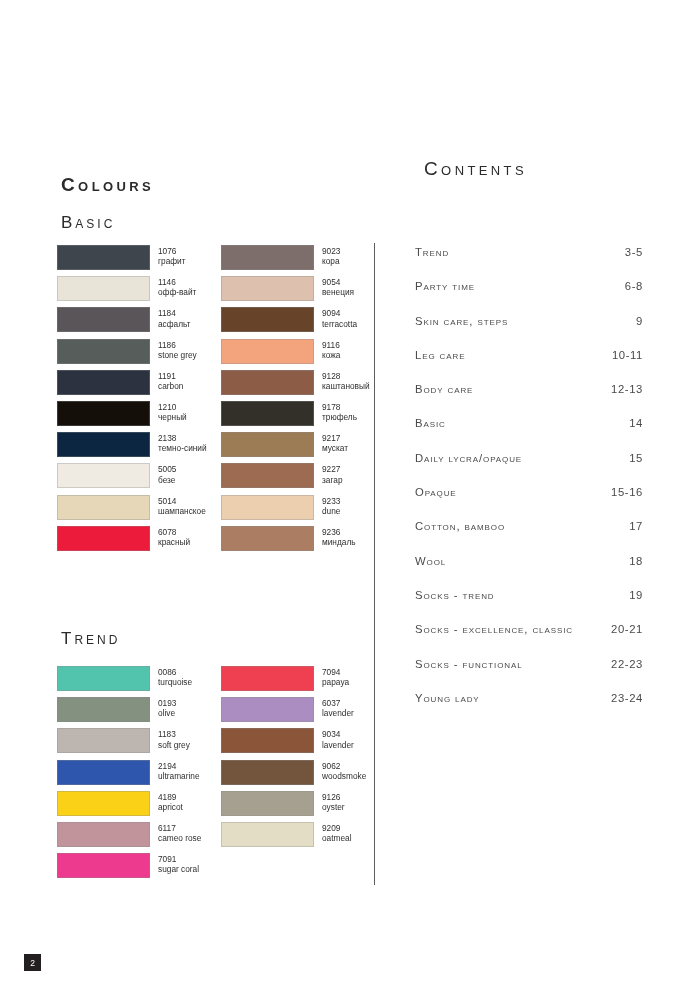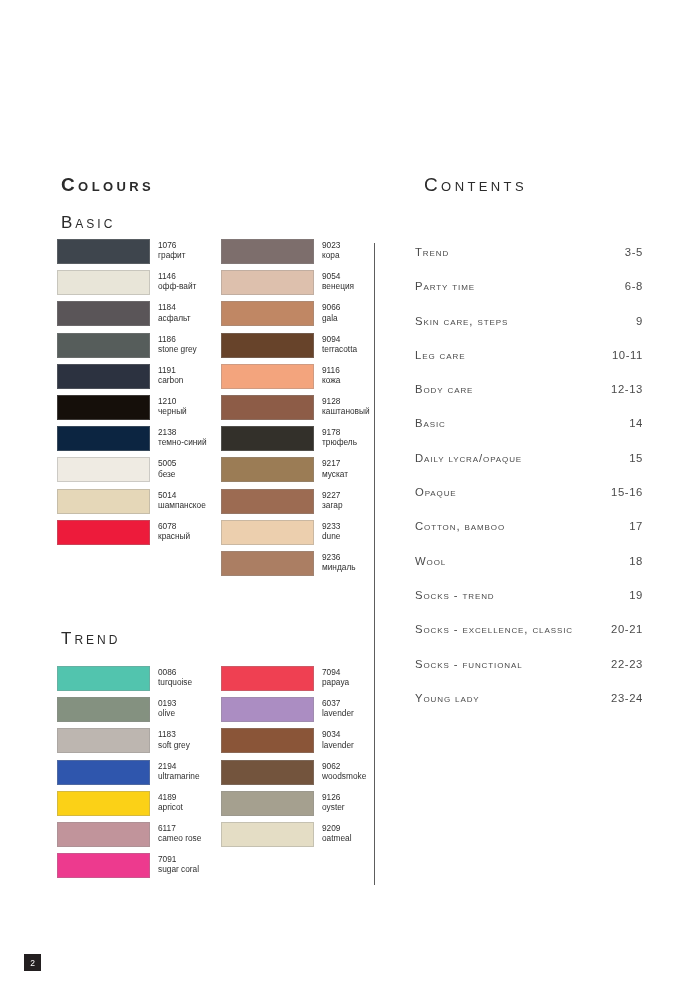--- a/index.html
+++ b/index.html
@@ -26,35 +26,35 @@
     position: absolute;
     font-family: "Liberation Sans", sans-serif;
     font-variant: small-caps;
     font-size: 17px;
     letter-spacing: 3.0px;
     color: #2b2b2b;
     font-weight: 400;
     white-space: nowrap;
   }
   #colours-title { left: 61px; top: 174px; font-weight: bold; }
-  #contents-title { left: 424px; top: 174px; }
+  #contents-title { left: 424px; top: 158px; }
   #basic-title   { left: 61px; top: 213px; }
   #trend-title   { left: 61px; top: 629px; }
 
   
   .divider {
     position: absolute;
     left: 374px; top: 243px;
     width: 1px; height: 642px;
     background: #5d5d5d;
   }
 
   
   .swatch-grid { position: absolute; display: flex; gap: 0px; }
-  #basic-grid { left: 57px; top: 239px; justify-content: center; }
+  #basic-grid { left: 57px; top: 245px; justify-content: center; }
   #trend-grid { left: 57px; top: 666px; }
   .swatch-col { width: 164px; }
   .swatch-row {
     display: flex;
     align-items: flex-start;
     height: 31.2px;
   }
   .chip {
     width: 93px;
     height: 25px;
@@ -217,27 +217,20 @@
           </div>
         </div>
         <div class="swatch-row">
           <div class="chip" style="background: rgb(221, 192, 173);"></div>
           <div class="chip-text">
             <span class="chip-code">9054</span>
             <span class="chip-name">венеция</span>
           </div>
         </div>
         <div class="swatch-row">
-          <div class="chip" style="background: rgb(192, 135, 100);"></div>
-          <div class="chip-text">
-            <span class="chip-code">9066</span>
-            <span class="chip-name">gala</span>
-          </div>
-        </div>
-        <div class="swatch-row">
           <div class="chip" style="background: rgb(103, 67, 42);"></div>
           <div class="chip-text">
             <span class="chip-code">9094</span>
             <span class="chip-name">terracotta</span>
           </div>
         </div>
         <div class="swatch-row">
           <div class="chip" style="background: rgb(243, 164, 125);"></div>
           <div class="chip-text">
             <span class="chip-code">9116</span>

